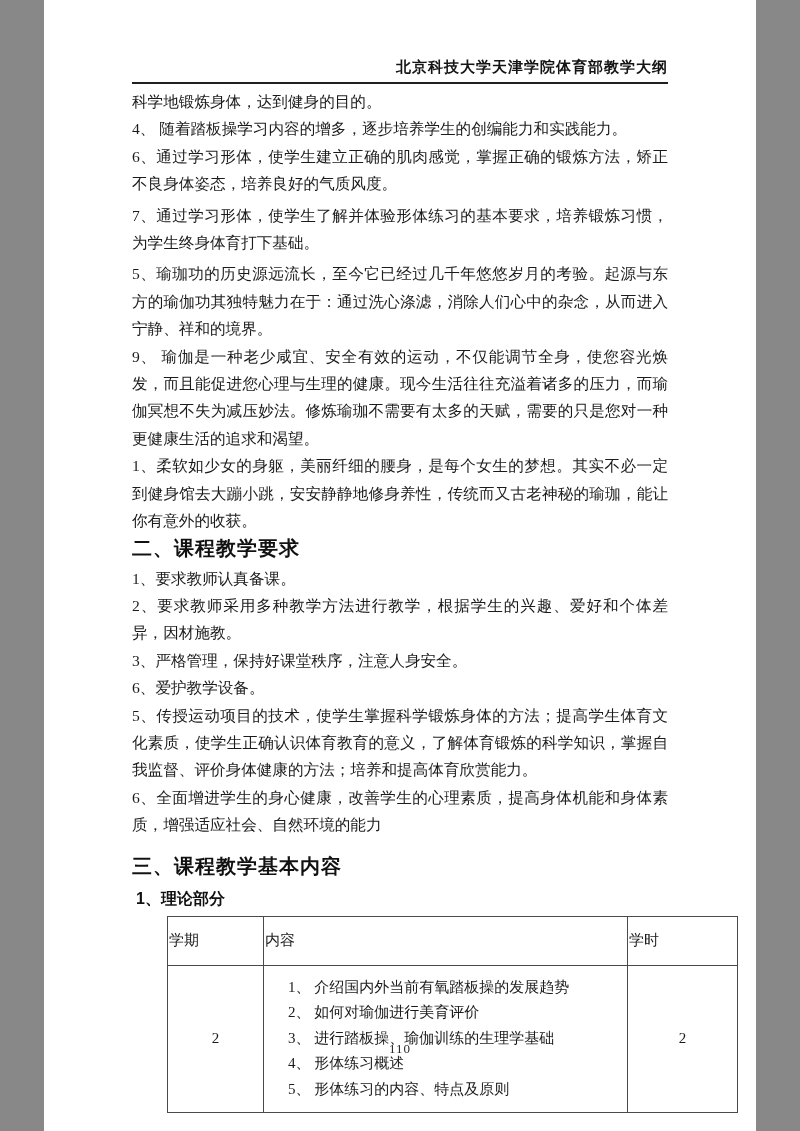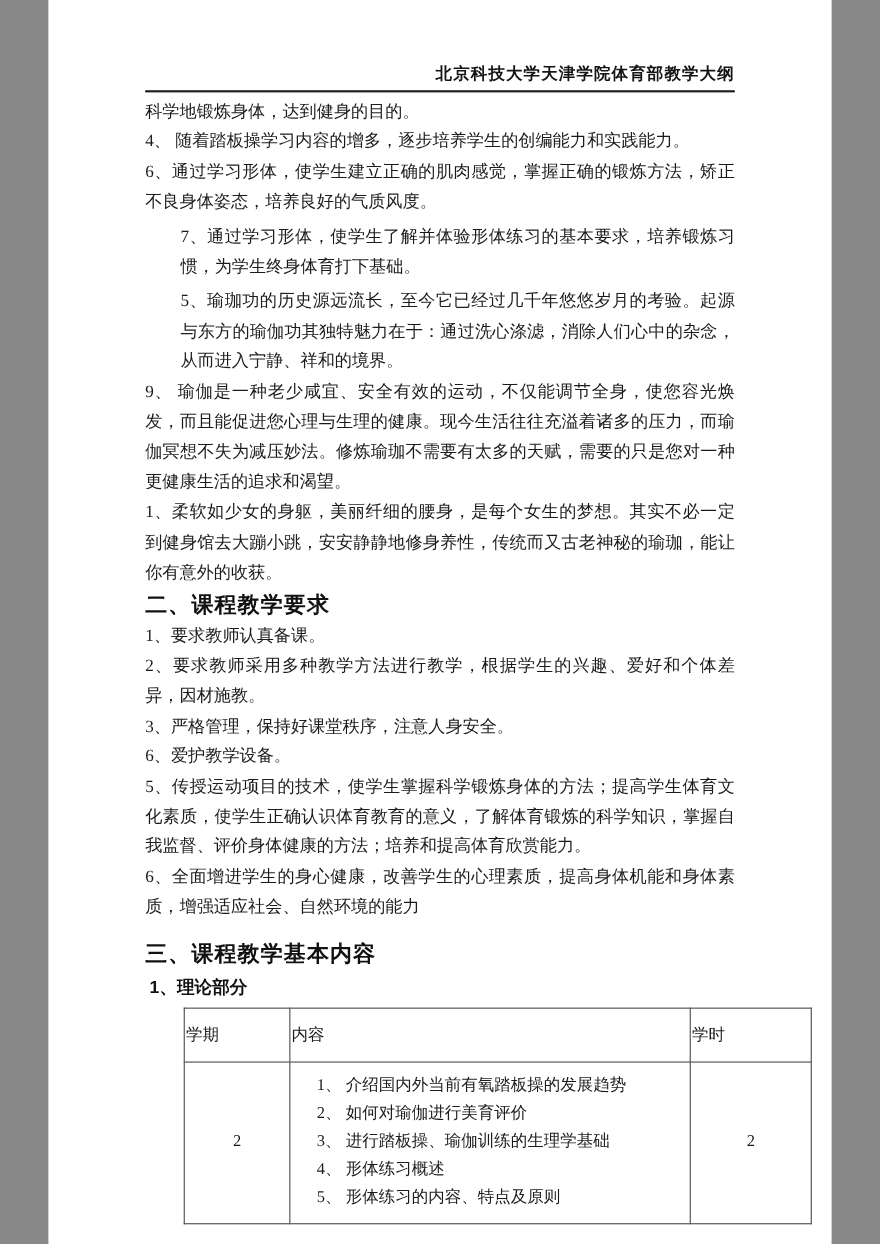--- a/index.html
+++ b/index.html
@@ -29,24 +29,24 @@
   
   .content{
     position:absolute;left:88px;right:88px;top:88px;
   }
   .content p{
     margin:0;
     font-size:15.6px;
     line-height:27.4px;
     text-align:justify;
   }
-  .content p.spaced{margin-top:4px;margin-left:32px;}
+  .content p.spaced{margin-top:4px;}
   h2.sec{
     margin:0;
-    font-family:Liberation Sans, sans-serif;
+    font-family:Liberation Mono, monospace;
     font-weight:bold;
     font-size:20px;
     line-height:30px;
     color:#111;
     letter-spacing:1px;
   }
   h2.sec.gap-top{margin-top:14px;}
   h3.subsec{
     margin:4px;
     font-family:"Liberation Sans","DejaVu Sans",sans-serif;
@@ -141,14 +141,17 @@
             <div class="titem">3、 进行踏板操、瑜伽训练的生理学基础</div>
             <div class="titem">4、 形体练习概述</div>
             <div class="titem">5、 形体练习的内容、特点及原则</div>
           </td>
           <td class="center-cell">2</td>
         </tr>
       </tbody>
     </table>
   </div>
 
+  <div class="footer">
+    <span>110</span>
+  </div>
 
 </div>
 
 </body></html>

